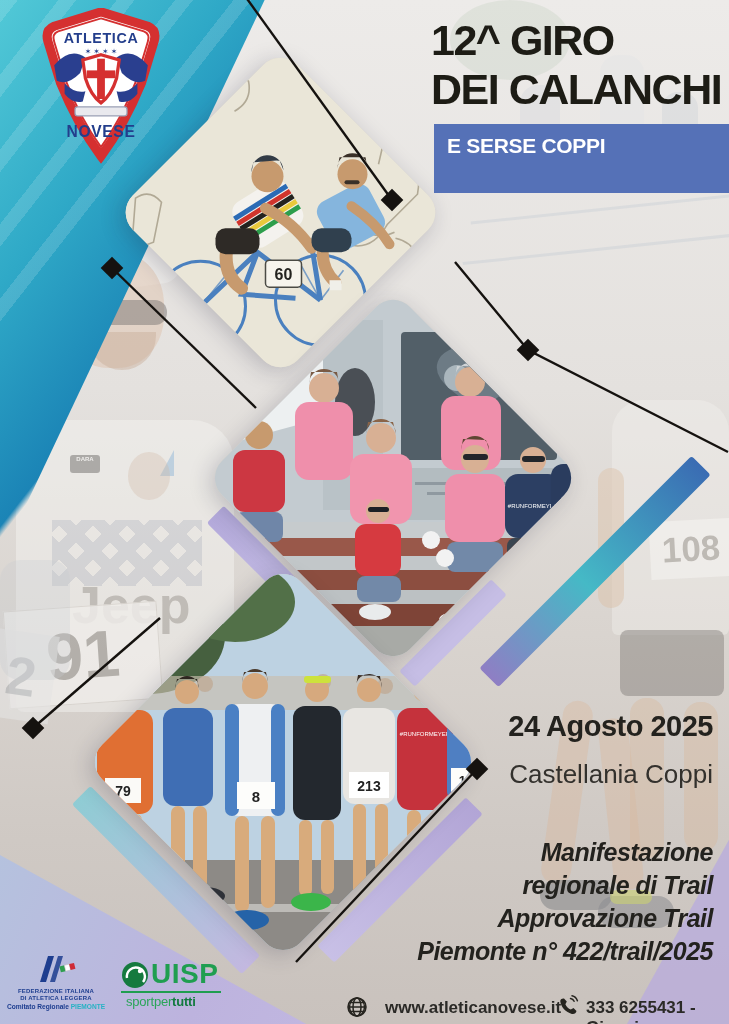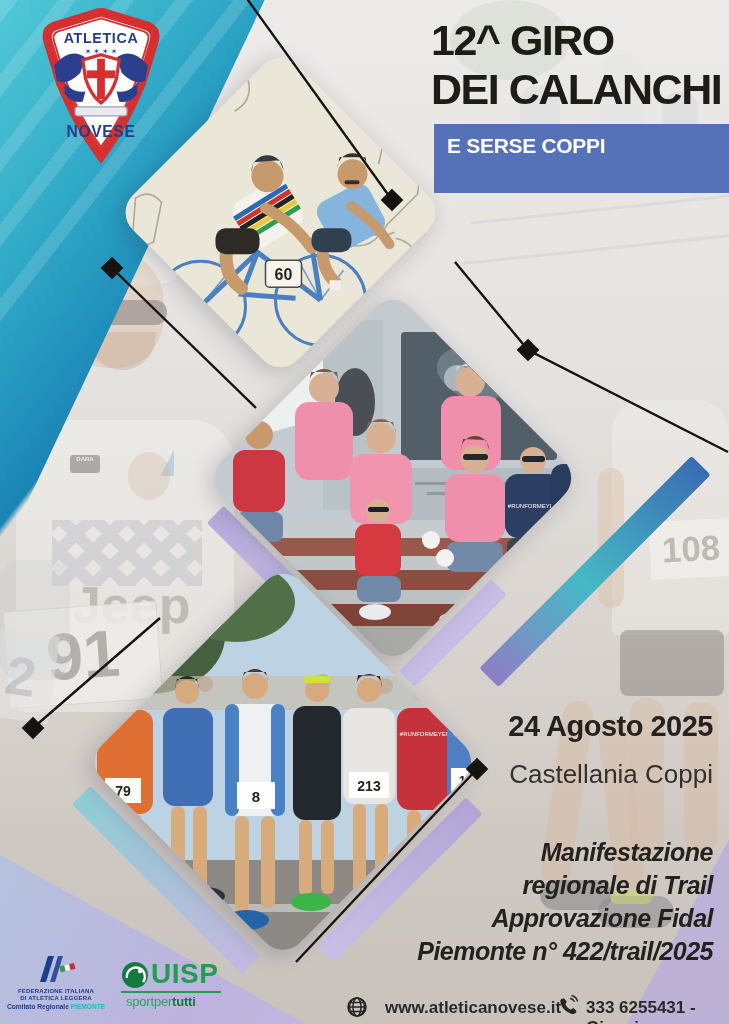--- a/index.html
+++ b/index.html
@@ -361,21 +361,21 @@
   </div>
 
   <div class="abs dateblock">
     <div class="date">24 Agosto 2025</div>
     <div class="loc">Castellania Coppi</div>
   </div>
 
   <div class="abs sanction">
     <div>Manifestazione</div>
     <div>regionale di Trail</div>
-    <div>Approvazione Fidal</div>
+    <div>Approvazione Trail</div>
     <div>Piemonte n° 422/trail/2025</div>
   </div>
 
   <svg class="abs" style="left:30px;top:950px;" width="48" height="38" viewBox="0 0 48 38">
     <polygon points="10,32 18,6 24,6 16,32" fill="#1d3d8f"></polygon>
     <polygon points="20,32 28,6 33,6 25,32" fill="#1d3d8f" opacity=".85"></polygon>
     <g transform="rotate(-14 36 18)">
       <rect x="30" y="15" width="5" height="6" fill="#2e9e4f"></rect>
       <rect x="35" y="15" width="5" height="6" fill="#ffffff" stroke="#bbb" stroke-width=".5"></rect>
       <rect x="40" y="15" width="5" height="6" fill="#cf2b36"></rect>

